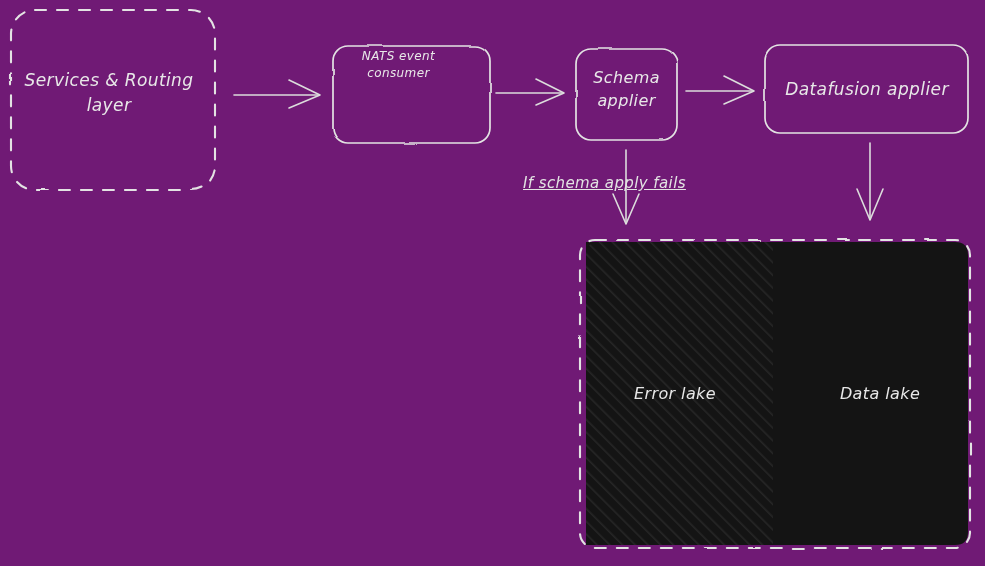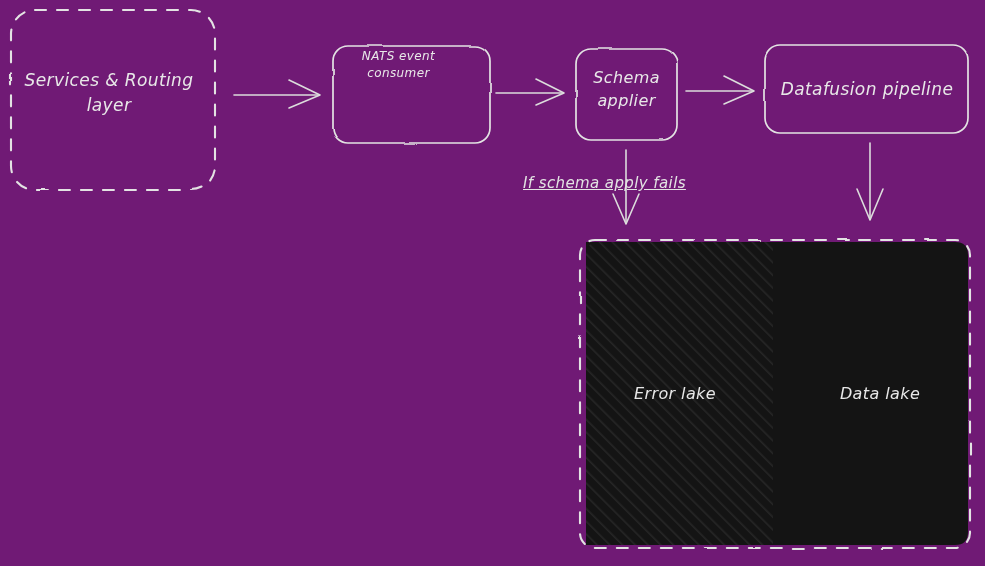--- a/index.html
+++ b/index.html
@@ -140,21 +140,21 @@
 
   <div class="node-label lbl-services">Services &amp; Routing
 layer</div>
 
   <div class="node-label lbl-nats">NATS event
 consumer</div>
 
   <div class="node-label lbl-schema">Schema
 applier</div>
 
-  <div class="node-label lbl-datafusion">Datafusion pipeline</div>
+  <div class="node-label lbl-datafusion">Datafusion applier</div>
 
   <div class="node-label lbl-datalake">Data lake</div>
 
   <div class="node-label lbl-errorlake">Error lake</div>
 
   <div class="edge-label lbl-iffails">If schema apply fails</div>
 
 </div>
 
 </body></html>

